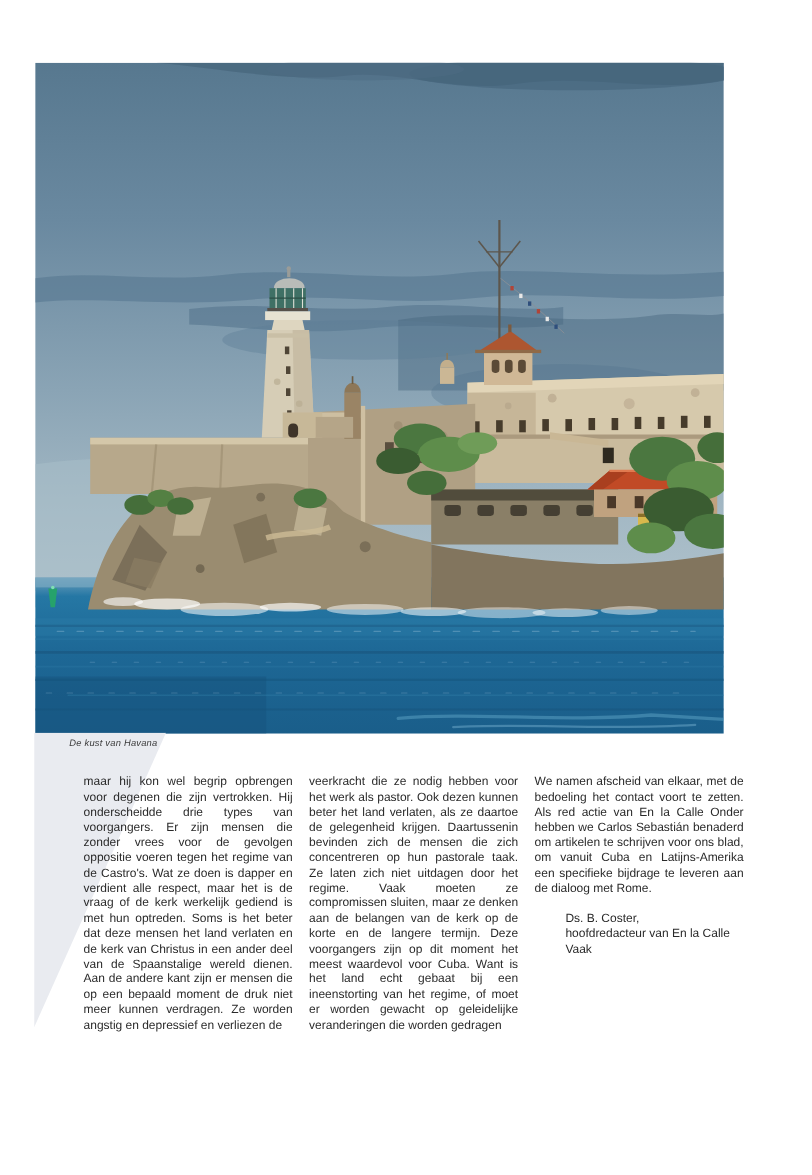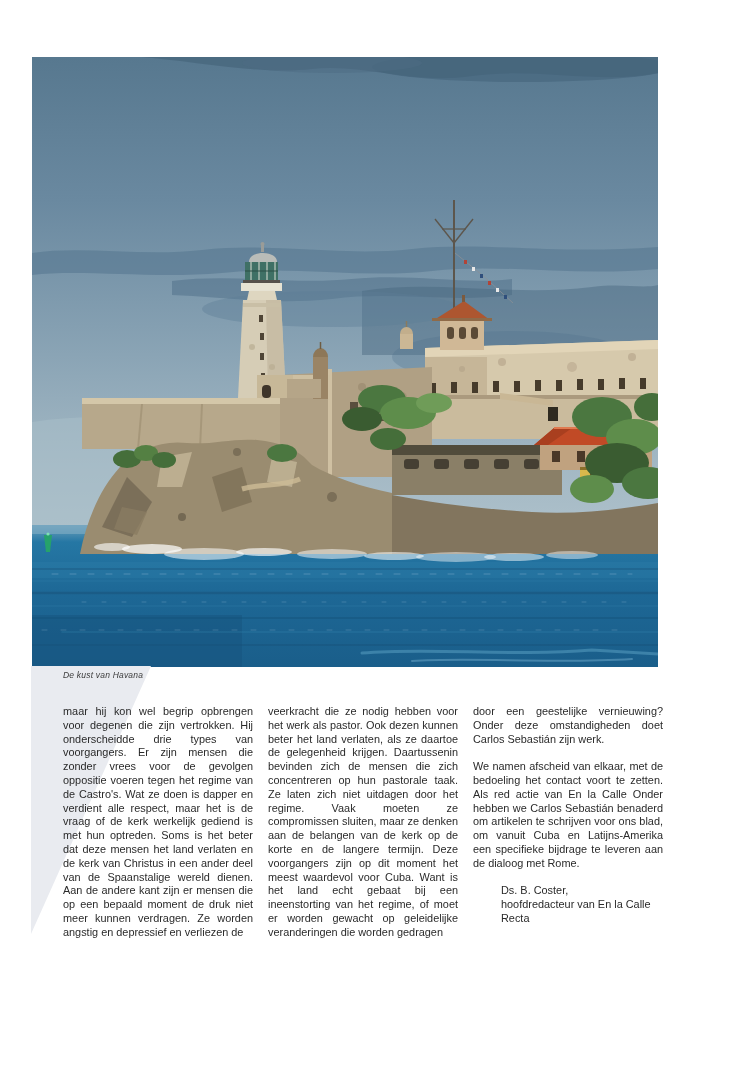--- a/index.html
+++ b/index.html
@@ -11,21 +11,21 @@
   .wedge{
     position:absolute;left:31px;top:666px;width:120px;height:268px;
     background:#e9ebf0;
     clip-path:polygon(0 0,100% 0,0 100%);
   }
   .caption{
     position:absolute;left:63px;top:670px;width:300px;
     font-size:8.5px;font-style:italic;color:#3b3b3b;letter-spacing:.2px;
   }
   .columns{
-    position:absolute;left:63px;top:705px;width:600px;
+    position:absolute;left:76px;top:705px;width:600px;
     display:flex;gap:15px;
   }
   .col{width:190px;}
   .col p{
     margin:0 0 13.8px 0;
     font-size:10.9px;line-height:13.8px;color:#2a2a2a;
     text-align:justify;
   }
   .col p.sig{margin:0;text-align:left;padding-left:28px;}
   .footer{
@@ -290,24 +290,23 @@
   <div class="caption">De kust van Havana</div>
 
   <div class="columns">
     <div class="col">
       <p>maar hij kon wel begrip opbrengen voor degenen die zijn vertrokken. Hij onderscheidde drie types van voorgangers. Er zijn mensen die zonder vrees voor de gevolgen oppositie voeren tegen het regime van de Castro's. Wat ze doen is dapper en verdient alle respect, maar het is de vraag of de kerk werkelijk gediend is met hun optreden. Soms is het beter dat deze mensen het land verlaten en de kerk van Christus in een ander deel van de Spaanstalige wereld dienen. Aan de andere kant zijn er mensen die op een bepaald moment de druk niet meer kunnen verdragen. Ze worden angstig en depressief en verliezen de</p>
     </div>
     <div class="col">
       <p>veerkracht die ze nodig hebben voor het werk als pastor. Ook dezen kunnen beter het land verlaten, als ze daartoe de gelegenheid krijgen. Daartussenin bevinden zich de mensen die zich concentreren op hun pastorale taak. Ze laten zich niet uitdagen door het regime. Vaak moeten ze compromissen sluiten, maar ze denken aan de belangen van de kerk op de korte en de langere termijn. Deze voorgangers zijn op dit moment het meest waardevol voor Cuba. Want is het land echt gebaat bij een ineenstorting van het regime, of moet er worden gewacht op geleidelijke veranderingen die worden gedragen</p>
     </div>
     <div class="col">
-      <p>door een geestelijke vernieuwing? Onder deze omstandigheden doet Carlos Sebastián zijn werk.</p>
       <p>We namen afscheid van elkaar, met de bedoeling het contact voort te zetten. Als red actie van En la Calle Onder hebben we Carlos Sebastián benaderd om artikelen te schrijven voor ons blad, om vanuit Cuba en Latijns-Amerika een specifieke bijdrage te leveren aan de dialoog met Rome.</p>
       <p class="sig">Ds. B. Coster,</p>
-      <p class="sig">hoofdredacteur van En la Calle Recta</p>
+      <p class="sig">hoofdredacteur van En la Calle Vaak</p>
     </div>
   </div>
 
   <div class="footer">
     <span class="page-number">6</span>
     <span class="publication">In de Rechte Straat</span>
   </div>
 
 </div>
 

